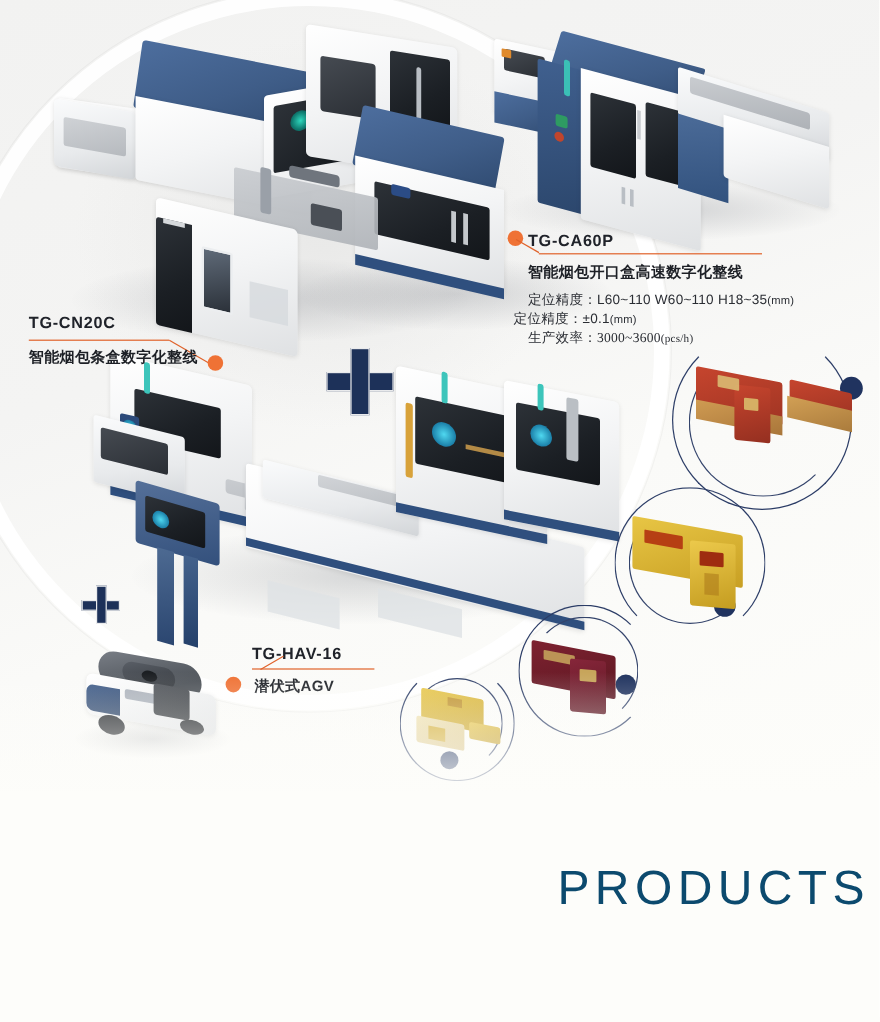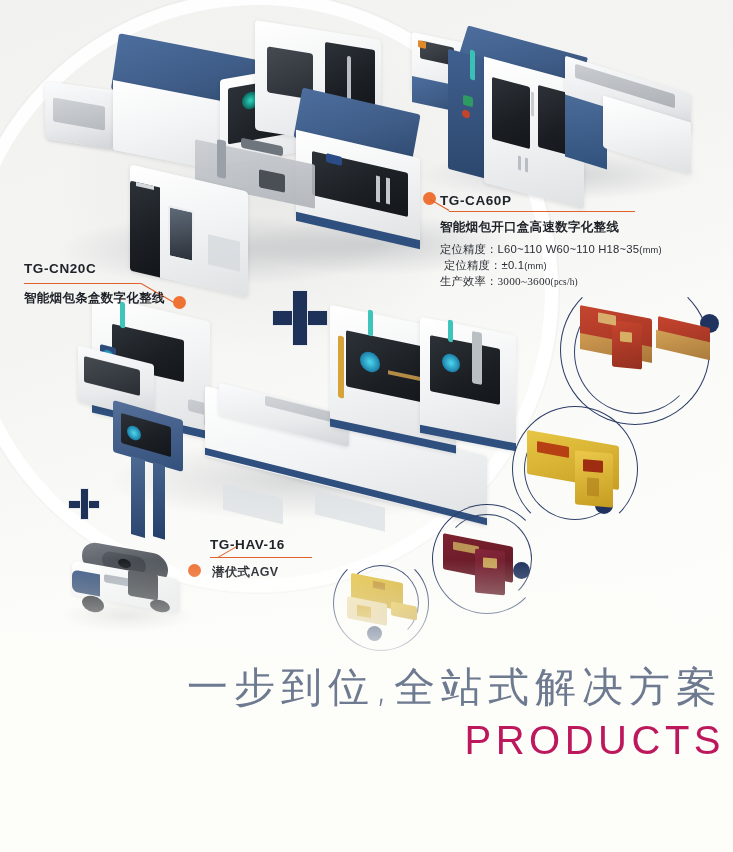--- a/index.html
+++ b/index.html
@@ -134,21 +134,21 @@
     font-size: 41px;
     color: #6e7a90;
     letter-spacing: 6px;
     font-weight: 300;
     white-space: nowrap;
     font-family: "DejaVu Sans", sans-serif;
   }
   .headline-en1, .headline-en2 {
     position: absolute;
     right: 8px;
-    color: #be185d;
+    color: #0c4a6e;
     font-weight: 300;
     letter-spacing: 4.5px;
     white-space: nowrap;
     font-family: "Liberation Sans", sans-serif;
   }
   .headline-en1 { top: 718px; font-size: 40px; }
   .headline-en2 { top: 760px; font-size: 40px; }
 
   
   .body-white {
@@ -433,34 +433,33 @@
   <div>
     <div class="conn-dot" style="left:423px;top:192px;"></div>
     <div class="conn-diag" style="left:430px;top:199px;width:22px;transform:rotate(30deg);"></div>
     <div class="label-code" style="left:440px;top:193px;">TG-CA60P</div>
     <div class="conn-line" style="left:449px;top:211px;width:186px;"></div>
     <div class="label-name" style="left:440px;top:219px;">智能烟包开口盒高速数字化整线</div>
 
     <div class="spec-line" style="left:440px;top:242px;">
       <span>定位精度：</span><span>L60~110 W60~110 H18~35</span><span class="unit">(mm)</span>
     </div>
-    <div class="spec-line" style="left:444px;top:258px;">
+    <div class="spec-line" style="left:428px;top:258px;">
       <span>定位精度：</span><span>±0.1</span><span class="unit">(mm)</span>
     </div>
     <div class="spec-line" style="left:440px;top:274px;font-family:Liberation Serif, serif;">
       <span>生产效率：</span><span>3000~3600</span><span class="unit">(pcs/h)</span>
     </div>
   </div>
 
   <div>
     <div class="label-code" style="left:210px;top:537px;">TG-HAV-16</div>
     <div class="conn-line" style="left:210px;top:557px;width:102px;"></div>
     <div class="conn-diag" style="left:195px;top:557px;width:22px;transform:rotate(150deg);transform-origin:right center;"></div>
     <div class="conn-dot" style="left:188px;top:564px;"></div>
     <div class="label-name" style="left:212px;top:564px;">潜伏式AGV</div>
   </div>
 
   <div class="bg-fade-bottom"></div>
 
-  <div class="headline-cn">一步到位,全站式解决方案</div>
   <div class="headline-en1">PRODUCTS</div>
 
 </div>
 
 </body></html>

